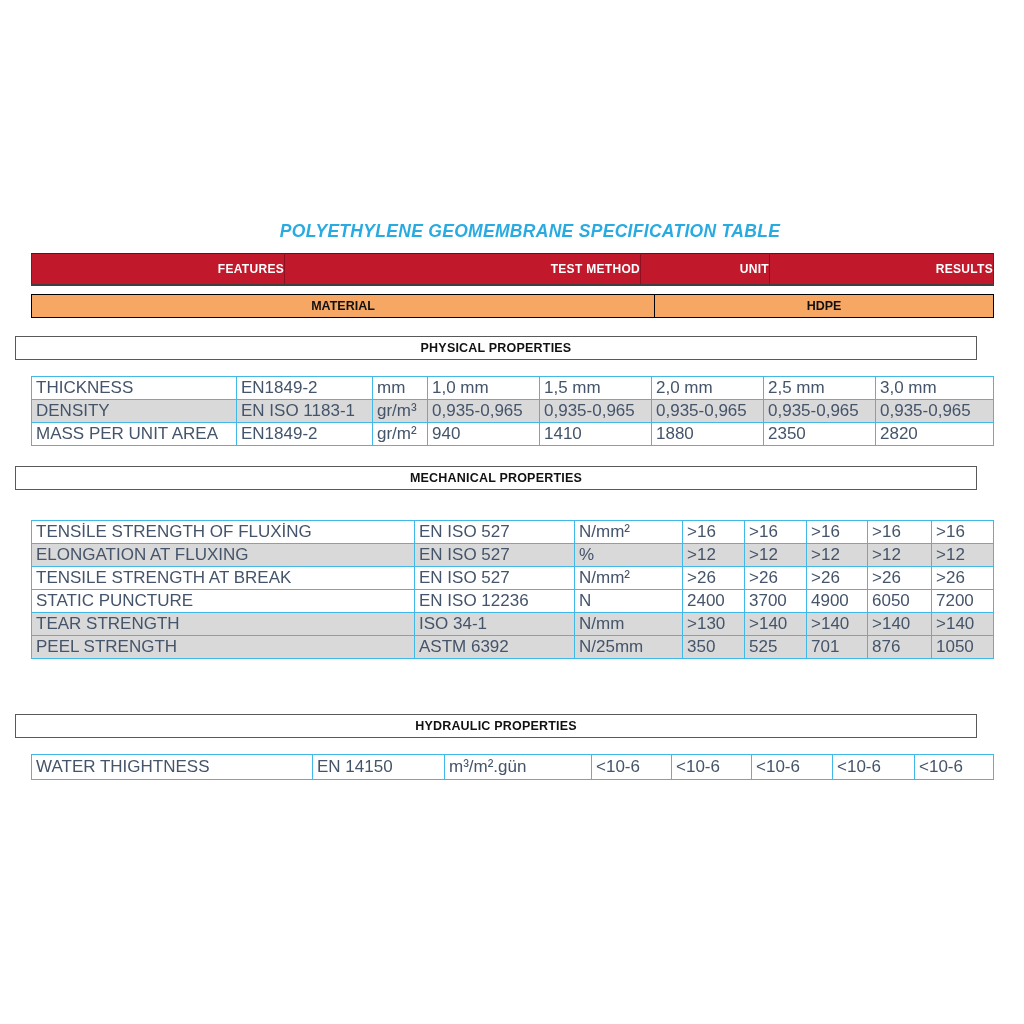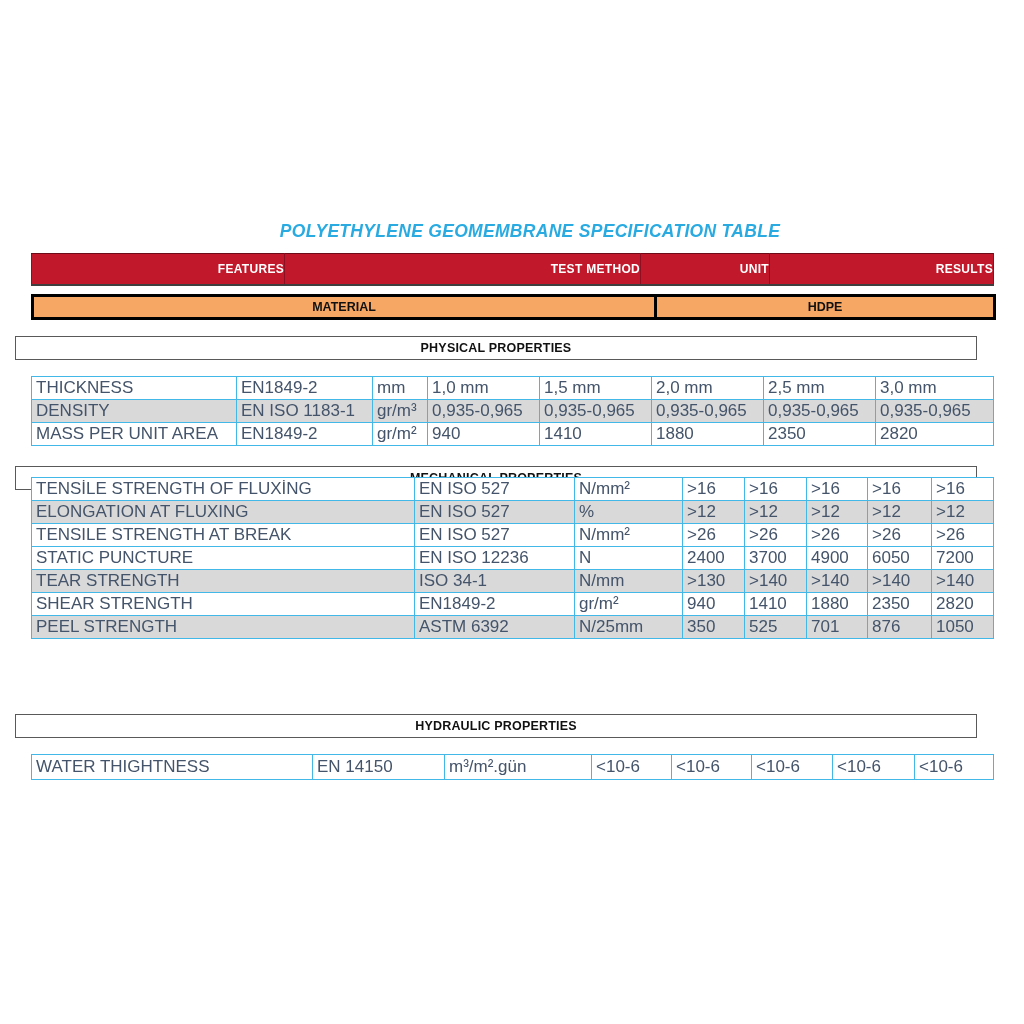--- a/index.html
+++ b/index.html
@@ -28,21 +28,21 @@
     overflow:hidden; white-space:nowrap;
   }
   
   .mat-table {
     position:absolute; left:31px; top:294px; width:962px;
     border-collapse:collapse; table-layout:fixed;
   }
   .mat-table td {
     height:23px; background:var(--material-bg, #F5A763);
     color:#111111; font-size:12.5px; font-weight:bold; text-align:center;
-    border:3px solid #000000; overflow:hidden; white-space:nowrap;
+    border:1px solid #000000; overflow:hidden; white-space:nowrap;
   }
   
   .section-bar {
     position:absolute; left:15px; width:962px; height:24px;
     background:#ffffff; border:1px solid var(--section-border, #595959);
     display:flex; align-items:center; justify-content:center;
     font-size:12.5px; font-weight:bold; color:#111111; letter-spacing:0.2px;
   }
   .sec-physical  { top:336px; }
   .sec-mechanical{ top:466px; }
@@ -53,21 +53,21 @@
     border-collapse:collapse; table-layout:fixed;
     font-size:17px; color:var(--body-text, #44546A);
   }
   .spec-table td {
     height:23px; padding:0 4px; border:1px solid var(--table-border, #41B8E8);
     background:#ffffff; overflow:hidden; white-space:nowrap; text-align:left;
     vertical-align:middle;
   }
   .spec-table tr.gray td { background:var(--row-alt-bg, #D9D9D9); }
   .tbl-physical  { top:376px; }
-  .tbl-mechanical{ top:477px; }
+  .tbl-mechanical{ top:520px; }
   .tbl-hydraulic { top:754px; }
   .tbl-hydraulic td { height:25px; }
 </style>
 </head>
 <body>
 
 <div class="page">
 
   <div class="page-title">POLYETHYLENE GEOMEMBRANE SPECIFICATION TABLE</div>
 
@@ -205,30 +205,20 @@
     <tr class="gray">
       <td>TEAR STRENGTH</td>
       <td>ISO 34-1</td>
       <td>N/mm</td>
       <td>&gt;130</td>
       <td>&gt;140</td>
       <td>&gt;140</td>
       <td>&gt;140</td>
       <td>&gt;140</td>
     </tr>
-    <tr>
-      <td>SHEAR STRENGTH</td>
-      <td>EN1849-2</td>
-      <td>gr/m²</td>
-      <td>940</td>
-      <td>1410</td>
-      <td>1880</td>
-      <td>2350</td>
-      <td>2820</td>
-    </tr>
     <tr class="gray">
       <td>PEEL STRENGTH</td>
       <td>ASTM 6392</td>
       <td>N/25mm</td>
       <td>350</td>
       <td>525</td>
       <td>701</td>
       <td>876</td>
       <td>1050</td>
     </tr>

